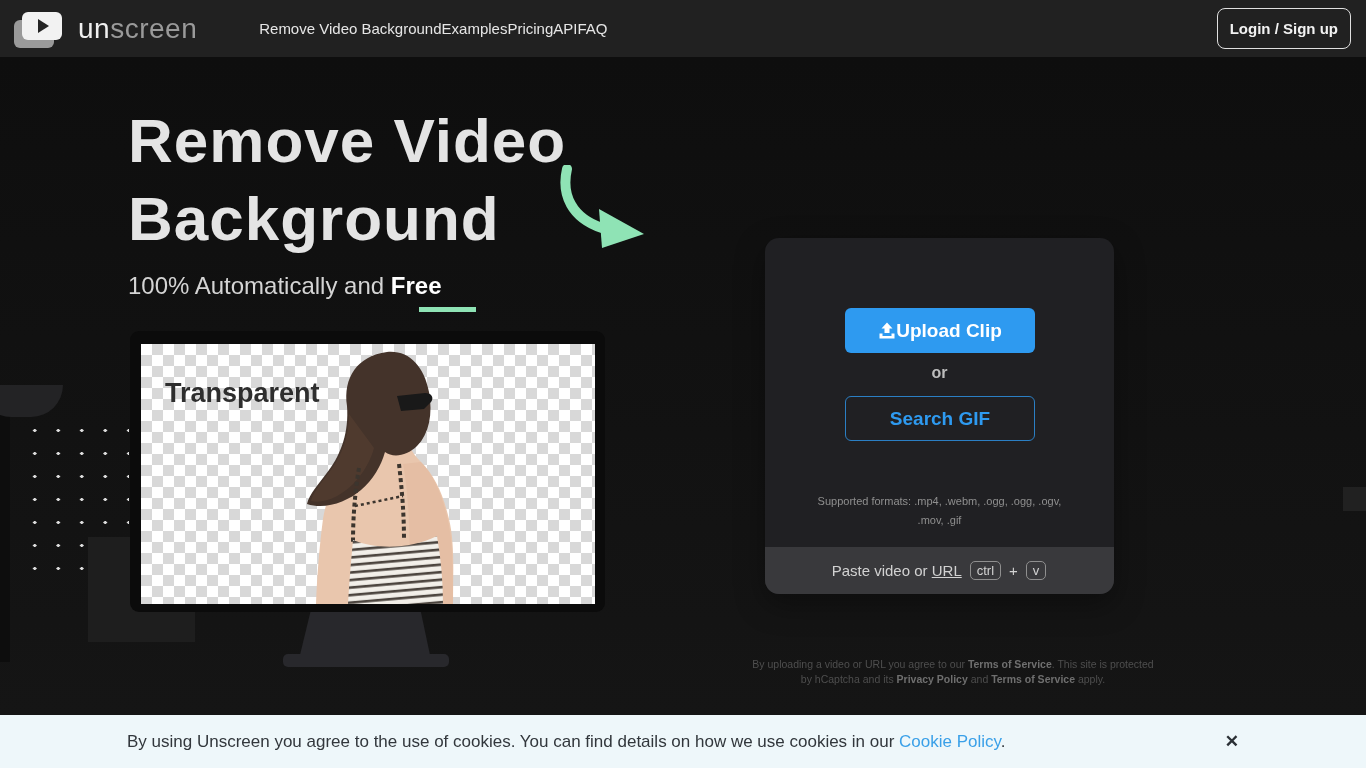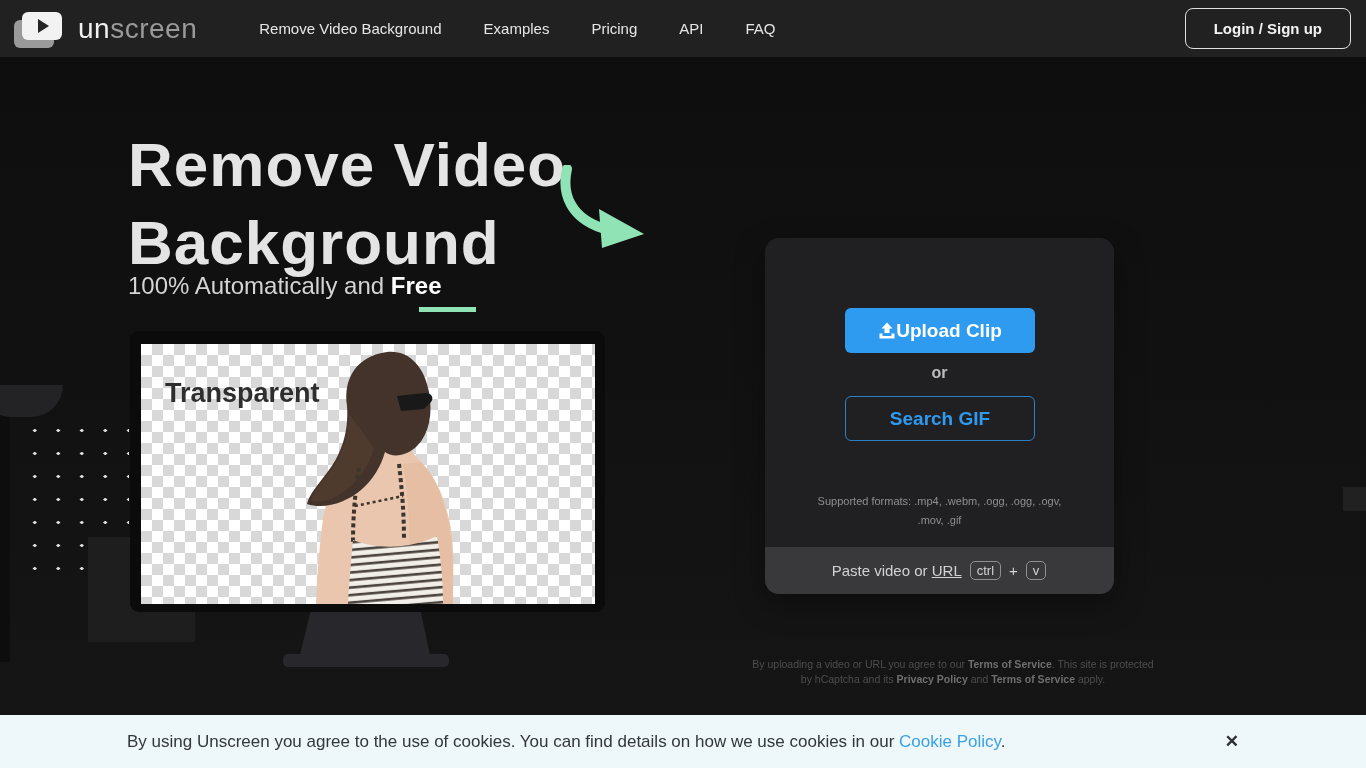--- a/index.html
+++ b/index.html
@@ -20,37 +20,37 @@
     display:flex;align-items:center;z-index:30;}
   .brand{display:flex;align-items:center;gap:14px;margin-left:14px;cursor:pointer;}
   .logo-icon{position:relative;width:50px;height:38px;}
   .logo-back{position:absolute;left:0;bottom:0;width:40px;height:28px;border-radius:6px;background:#9a9a9a;}
   .logo-front{position:absolute;left:8px;top:2px;width:40px;height:28px;border-radius:6px;background:#f2f2f2;
     display:flex;align-items:center;justify-content:center;}
   .play-tri{width:0;height:0;border-left:11px solid #242424;border-top:7px solid transparent;border-bottom:7px solid transparent;margin-left:3px;}
   .brand-text{font-size:28px;font-weight:normal;letter-spacing:.5px;}
   .brand-text .hi{color:#f0f0f0;}
   .brand-text .lo{color:#9a9a9a;}
-  .nav-links{display:flex;align-items:center;margin-left:62px;gap:42px;}
+  .nav-links{display:flex;align-items:center;margin-left:62px;}
   .nav-link{color:#e6e6e6;font-size:15px;cursor:pointer;white-space:nowrap;}
   .login-btn{margin-left:auto;margin-right:15px;border:1px solid #e0e0e0;border-radius:8px;
-    padding:11px 28px;color:#f2f2f2;font-size:15px;font-weight:bold;background:transparent;cursor:pointer;}
+    padding:11px 12px;color:#f2f2f2;font-size:15px;font-weight:bold;background:transparent;cursor:pointer;}
 
   
   .hero{position:absolute;top:57px;left:0;width:1366px;height:658px;background:linear-gradient(#0e0e0e,#151515);}
 
   .deco-strip{position:absolute;left:0;top:355px;width:10px;height:250px;background:#0d0d0d;}
   .deco-dome{position:absolute;left:-21px;top:328px;width:84px;height:32px;background:#232325;border-radius:0 0 42px 42px;}
   .deco-dots{position:absolute;left:17px;top:358px;width:112px;height:156px;
     background-image:radial-gradient(circle,#dedede 1.6px,transparent 1.8px);
     background-size:23.5px 23px;background-position:6px 4px;}
   .deco-block-left{position:absolute;left:88px;top:480px;width:107px;height:105px;background:#1e1e1e;}
   .deco-block-right{position:absolute;left:1343px;top:430px;width:23px;height:24px;background:#212121;}
 
-  .hero-title{position:absolute;left:128px;top:45px;font-size:62px;line-height:78px;font-weight:bold;color:#e4e4e4;letter-spacing:1px;margin-top:24px;}
+  .hero-title{position:absolute;left:128px;top:45px;font-size:62px;line-height:78px;font-weight:bold;color:#e4e4e4;letter-spacing:1px;}
   .hero-sub{position:absolute;left:128px;top:215px;font-size:24px;color:#d4d4d4;}
   .hero-sub b{color:#ffffff;}
   .free-underline{position:absolute;left:419px;top:250px;width:57px;height:5px;background:var(--accent-green);}
   .arrow-svg{position:absolute;left:560px;top:108px;}
 
   
   .monitor{position:absolute;left:130px;top:274px;width:475px;height:281px;background:#0b0b0b;border-radius:9px;
     padding:13px 10px 8px 11px;z-index:5;}
   .screen{position:relative;width:454px;height:260px;background:#ffffff;overflow:hidden;
     background-image:

